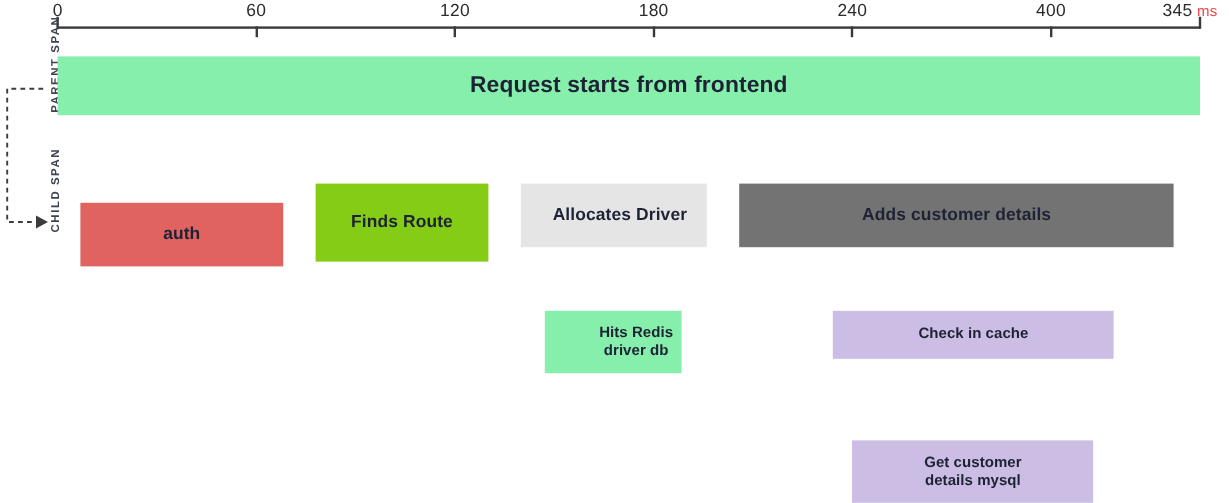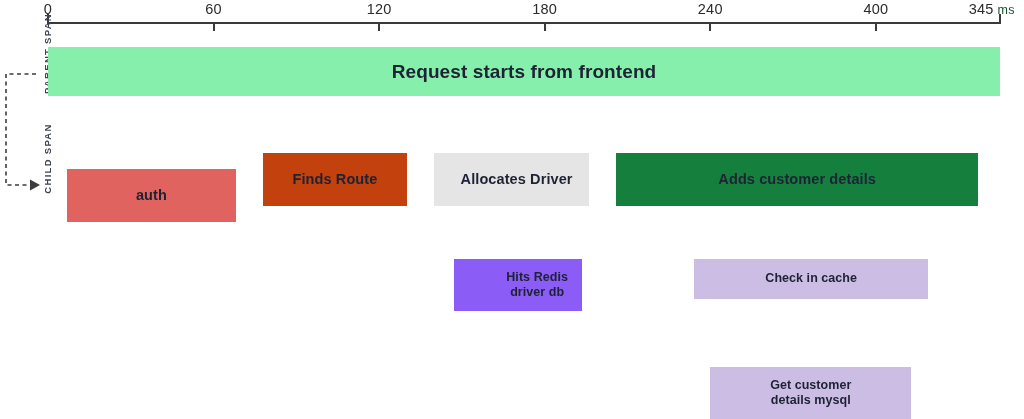--- a/index.html
+++ b/index.html
@@ -50,21 +50,21 @@
     color: #2b2b2b;
     letter-spacing: 0.2px;
     white-space: nowrap;
     transform: translateX(-50%);
   }
   .axis-label.with-unit {
     transform: translateX(-100%);
   }
   .axis-unit {
     font-size: 12.5px;
-    color: #14532d;
+    color: #ef4444;
     margin-left: 4px;
   }
 
   
   .row-label {
     position: absolute;
     left: 0;
     width: 120px;
     text-align: center;
     font-size: 9.5px;
@@ -155,27 +155,27 @@
     <path d="M 36 14 L 6 14 L 6 125 L 30 125" fill="none" stroke="#3c3c3c" stroke-width="1.6" stroke-dasharray="4 3.5" stroke-linecap="butt"></path>
     <polygon points="30,119.5 40,125 30,130.5" fill="#3c3c3c"></polygon>
   </svg>
 
   <div id="parent-span-row">
       <div class="span-bar parent" style="left: 48px; width: 952px; top: 47px; height: 49px; background: #86efac;">Request starts from frontend</div>
     </div>
 
   <div id="child-span-row">
       <div class="span-bar child" style="left: 67.3159px; width: 168.325px; top: 153px; height: 53px; background: rgb(224, 99, 95); margin-top: 16px;">auth</div>
-      <div class="span-bar child" style="left: 263.235px; width: 143.49px; top: 153px; height: 53px; background: #c2410c;">Finds Route</div>
+      <div class="span-bar child" style="left: 263.235px; width: 143.49px; top: 153px; height: 65px; background: #84cc16;">Finds Route</div>
       <div class="span-bar child" style="left: 434.319px; width: 154.528px; top: 153px; height: 53px; background: #e5e5e5; padding-left: 16px;">Allocates Driver</div>
-      <div class="span-bar child" style="left: 616.441px; width: 361.484px; top: 153px; height: 53px; background: #15803d;">Adds customer details</div>
+      <div class="span-bar child" style="left: 616.441px; width: 361.484px; top: 153px; height: 53px; background: #737373;">Adds customer details</div>
     </div>
 
   <div id="grandchild-span-row">
-      <div class="span-bar leaf" style="left: 453.635px; width: 128px; top: 259px; height: 52px; background: #8b5cf6; padding-left: 45px;">Hits Redis<br>driver db</div>
+      <div class="span-bar leaf" style="left: 453.635px; width: 114px; top: 259px; height: 52px; background: #86efac; padding-left: 45px;">Hits Redis<br>driver db</div>
       <div class="span-bar leaf" style="left: 679.907px; width: 234.551px; top: 259px; height: 40px; background: rgb(203, 189, 228); margin-left: 14px;">Check in cache</div>
     </div>
 
   <div id="great-grandchild-span-row">
       <div class="span-bar leaf" style="left: 710.261px; width: 201px; top: 367px; height: 52px; background: rgb(203, 189, 228);">Get customer<br>details mysql</div>
     </div>
 
 </div>
 
 </body></html>

